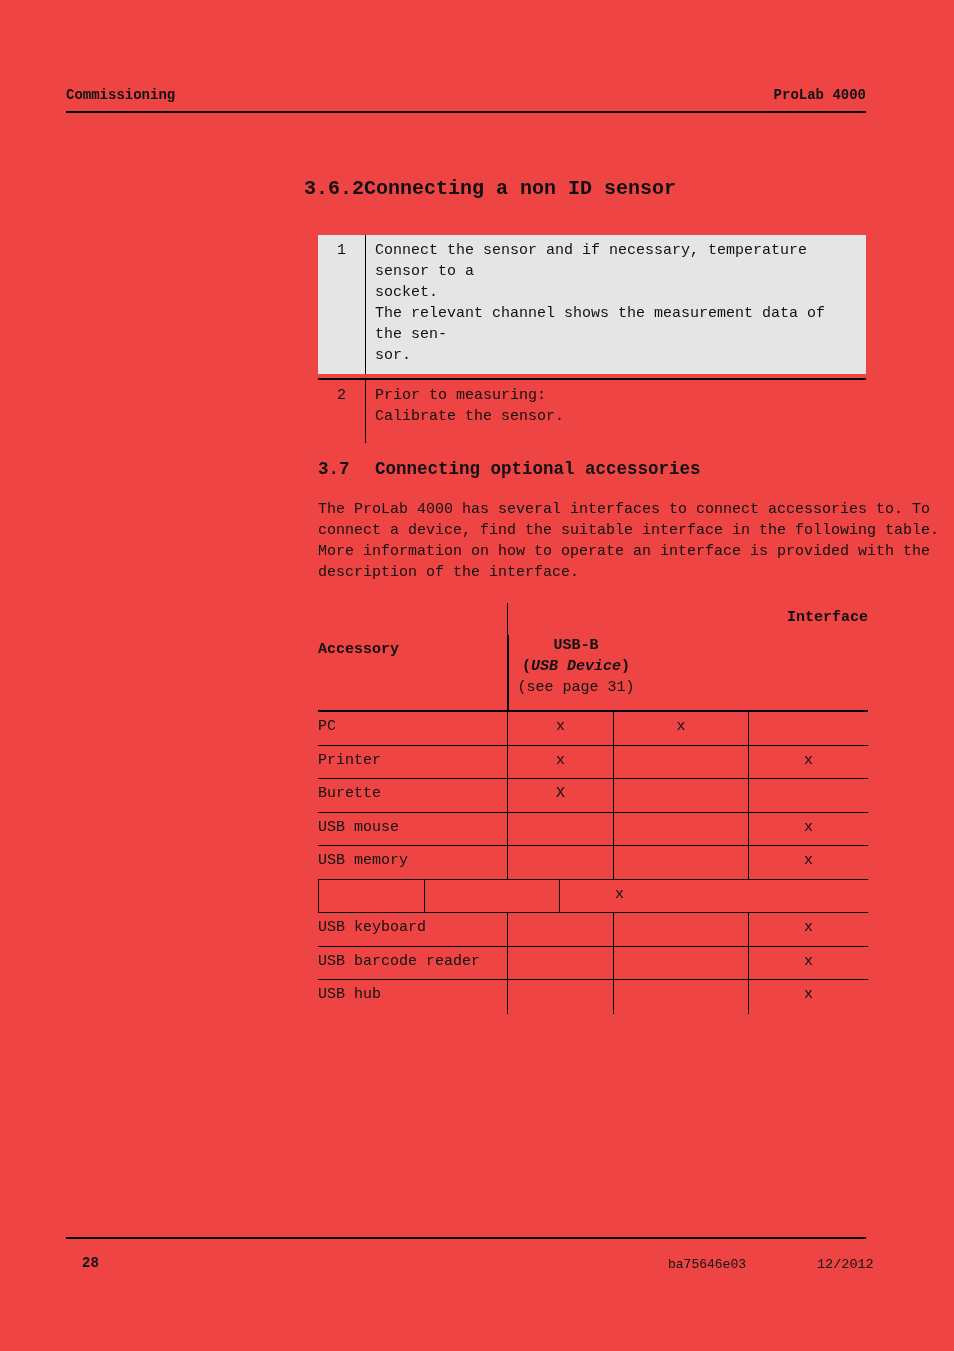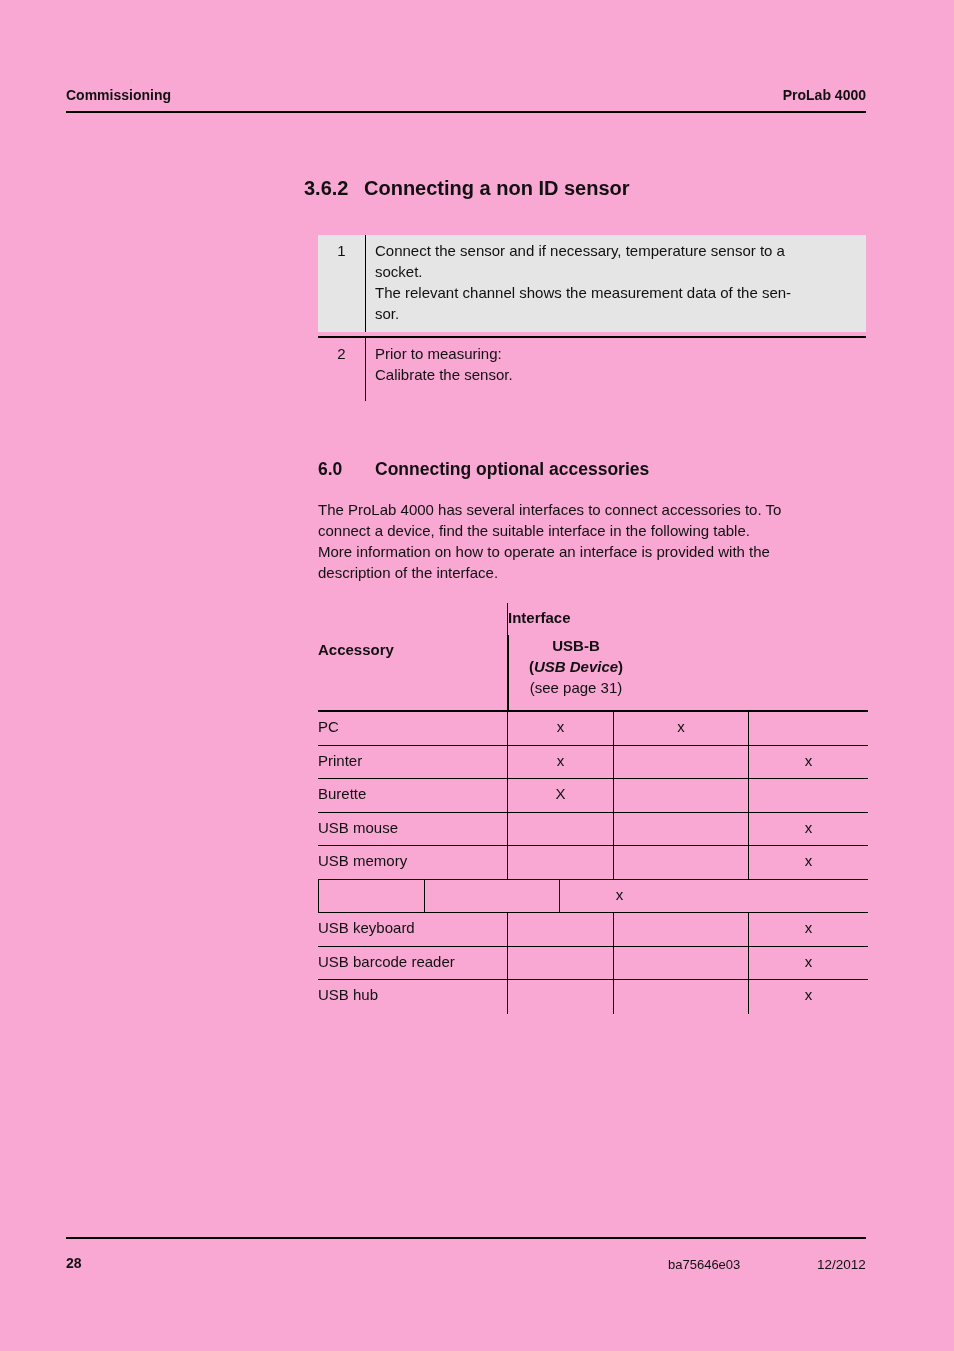--- a/index.html
+++ b/index.html
@@ -1,25 +1,25 @@
 <!DOCTYPE html>
 <html><head>
 <meta charset="utf-8">
 <style>
   * { margin:0; padding:0; box-sizing:border-box; }
   html,body { background:#ffffff; }
   body { font-family:"Liberation Sans","DejaVu Sans",sans-serif; color:#111; }
-  .page { position:relative; width:954px; height:1351px; background:#f9a8d4; overflow:hidden; }
+  .page { position:relative; width:954px; height:1351px; background:#ef4444; overflow:hidden;font-family:Liberation Mono, monospace; }
 
   
   .hdr-left  { position:absolute; left:66px; top:87px; font-size:14px; font-weight:bold; }
   .hdr-right { position:absolute; right:88px; top:87px; font-size:14px; font-weight:bold; }
   .hdr-rule  { position:absolute; left:66px; top:111px; width:800px; border-top:2px solid #000; }
   .ftr-rule  { position:absolute; left:66px; top:1237px; width:800px; border-top:2px solid #000; }
-  .ftr-page  { position:absolute; left:66px; top:1255px; font-size:14px; font-weight:bold; }
+  .ftr-page  { position:absolute; left:82px; top:1255px; font-size:14px; font-weight:bold; }
   .ftr-doc   { position:absolute; left:668px; top:1257px; font-size:13px; }
   .ftr-date  { position:absolute; left:817px; top:1257px; font-size:13.5px; }
 
   
   .h362 { position:absolute; left:304px; top:177px; font-size:20px; font-weight:bold; }
   .h362 .secnum { display:inline-block; width:60px; }
   .h37  { position:absolute; left:318px; top:459px; font-size:17.5px; font-weight:bold; }
   .h37 .secnum { display:inline-block; width:57px; }
 
   
@@ -33,21 +33,21 @@
   .step-white .step-body { padding-bottom:16px; }
 
   
   .para { position:absolute; left:318px; top:499px; font-size:15px; line-height:21px; white-space:pre-line; }
 
   
   .acc-table { position:absolute; left:318px; top:603px; width:550px; font-size:15px; }
   .thead { display:flex; height:109px; border-bottom:2px solid #000; }
   .th-acc { width:189px; padding-top:38px; font-weight:bold; }
   .th-group { width:361px; border-left:1.5px solid #000; display:flex; flex-direction:column; }
-  .th-interface { height:32px; padding-top:6px; text-align:left; font-weight:bold; }
+  .th-interface { height:32px; padding-top:6px; text-align:right; font-weight:bold; }
   .th-cols { display:flex; flex:1; }
   .th-col { text-align:center; line-height:21px; }
   .th-col-rs232 { width:106px; }
   .th-col-usbb  { width:135px; border-left:1.5px solid #000;text-align:center; }
   .th-col-usba  { flex:1; border-left:1.5px solid #000; }
   .th-name { font-weight:bold; }
   .th-paren { font-weight:bold; }
   .th-paren i { font-style:italic; }
   .th-sub { font-weight:normal; white-space:pre-line; }
   .trow { display:flex; height:33.5px; border-bottom:1.5px solid #000; }
@@ -81,21 +81,21 @@
     </div>
     <div class="steps-rule"></div>
     <div class="step step-white">
       <div class="step-num">2</div>
       <div class="step-body">Prior to measuring:
 Calibrate the sensor.</div>
     </div>
   </div>
 
   <div class="h37">
-    <span class="secnum">6.0</span><span>Connecting optional accessories</span>
+    <span class="secnum">3.7</span><span>Connecting optional accessories</span>
   </div>
 
   <div class="para">The ProLab 4000 has several interfaces to connect accessories to. To
 connect a device, find the suitable interface in the following table.
 More information on how to operate an interface is provided with the
 description of the interface.</div>
 
   <div class="acc-table">
     <div class="thead">
       <div class="th-acc">Accessory</div>

